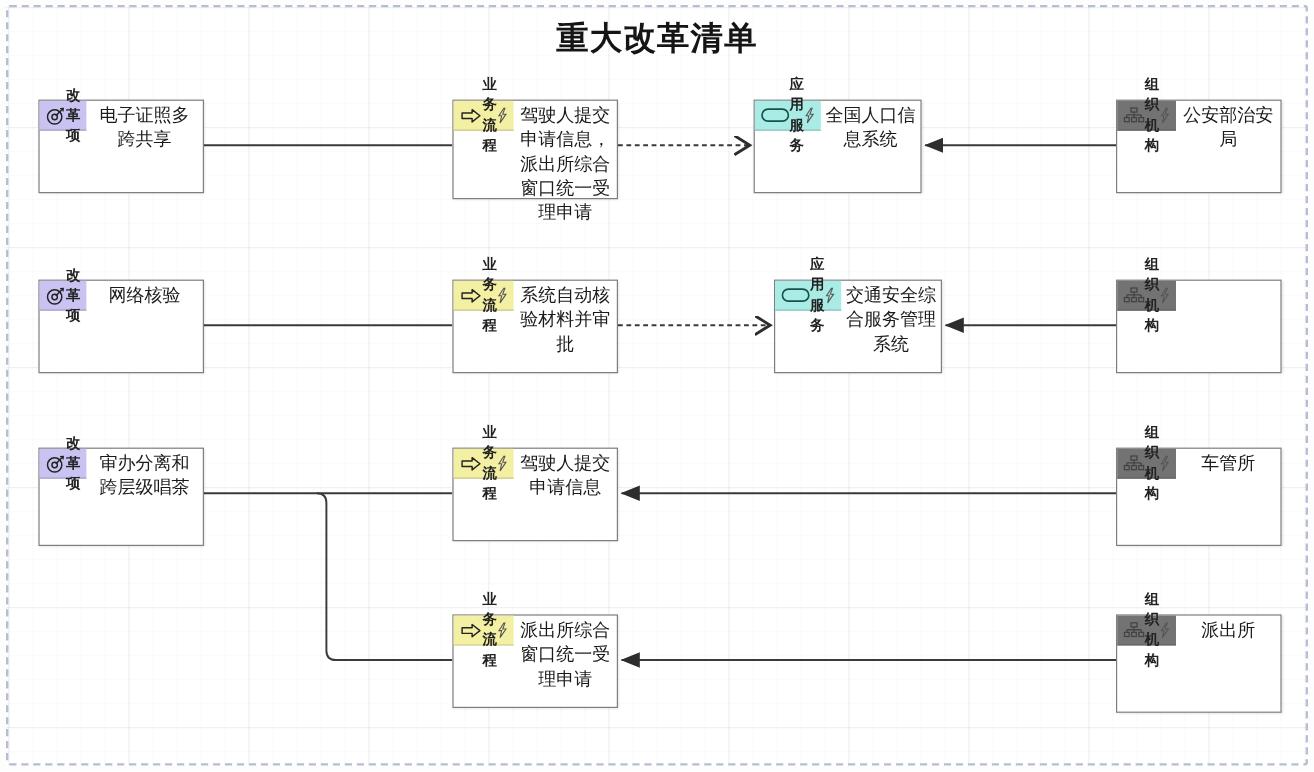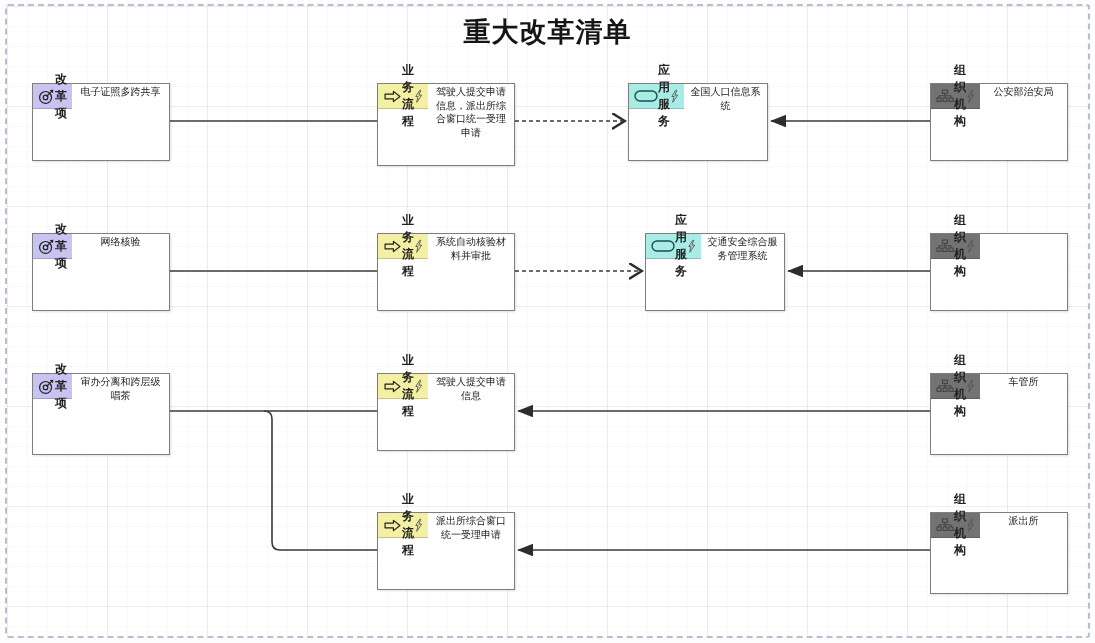--- a/index.html
+++ b/index.html
@@ -34,22 +34,22 @@
   }
   .hdr{
     height:25px;flex:0 0 25px;display:flex;align-items:center;
     padding:0 5px;box-sizing:border-box;
     border-bottom:1px solid rgba(0,0,0,0.18);
   }
   .hdr .icn{flex:0 0 auto;display:flex;align-items:center;}
   .hdr .hlabel{flex:1 1 auto;text-align:center;font-size:12px;font-weight:700;color:#222;}
   .hdr .bolt{flex:0 0 auto;display:flex;align-items:center;}
   .nbody{
-    flex:1 1 auto;text-align:center;font-size:10px;line-height:1.35;
-    padding:2px 4px 0 4px;color:#1a1a1a;font-family:Liberation Mono, monospace;
+    flex:1 1 auto;text-align:center;font-size:15px;line-height:1.35;
+    padding:2px 4px 0 4px;color:#1a1a1a;
   }
   .hdr-reform{background:#c9c3f1;}
   .hdr-process{background:#f4f0a3;}
   .hdr-app{background:#a9ece6;}
   .hdr-org{background:#737373;}
   svg.connectors{position:absolute;left:0;top:0;width:1095px;height:643px;pointer-events:none;}
   svg.connectors path{pointer-events:stroke;}
 </style>
 </head>
 <body>

